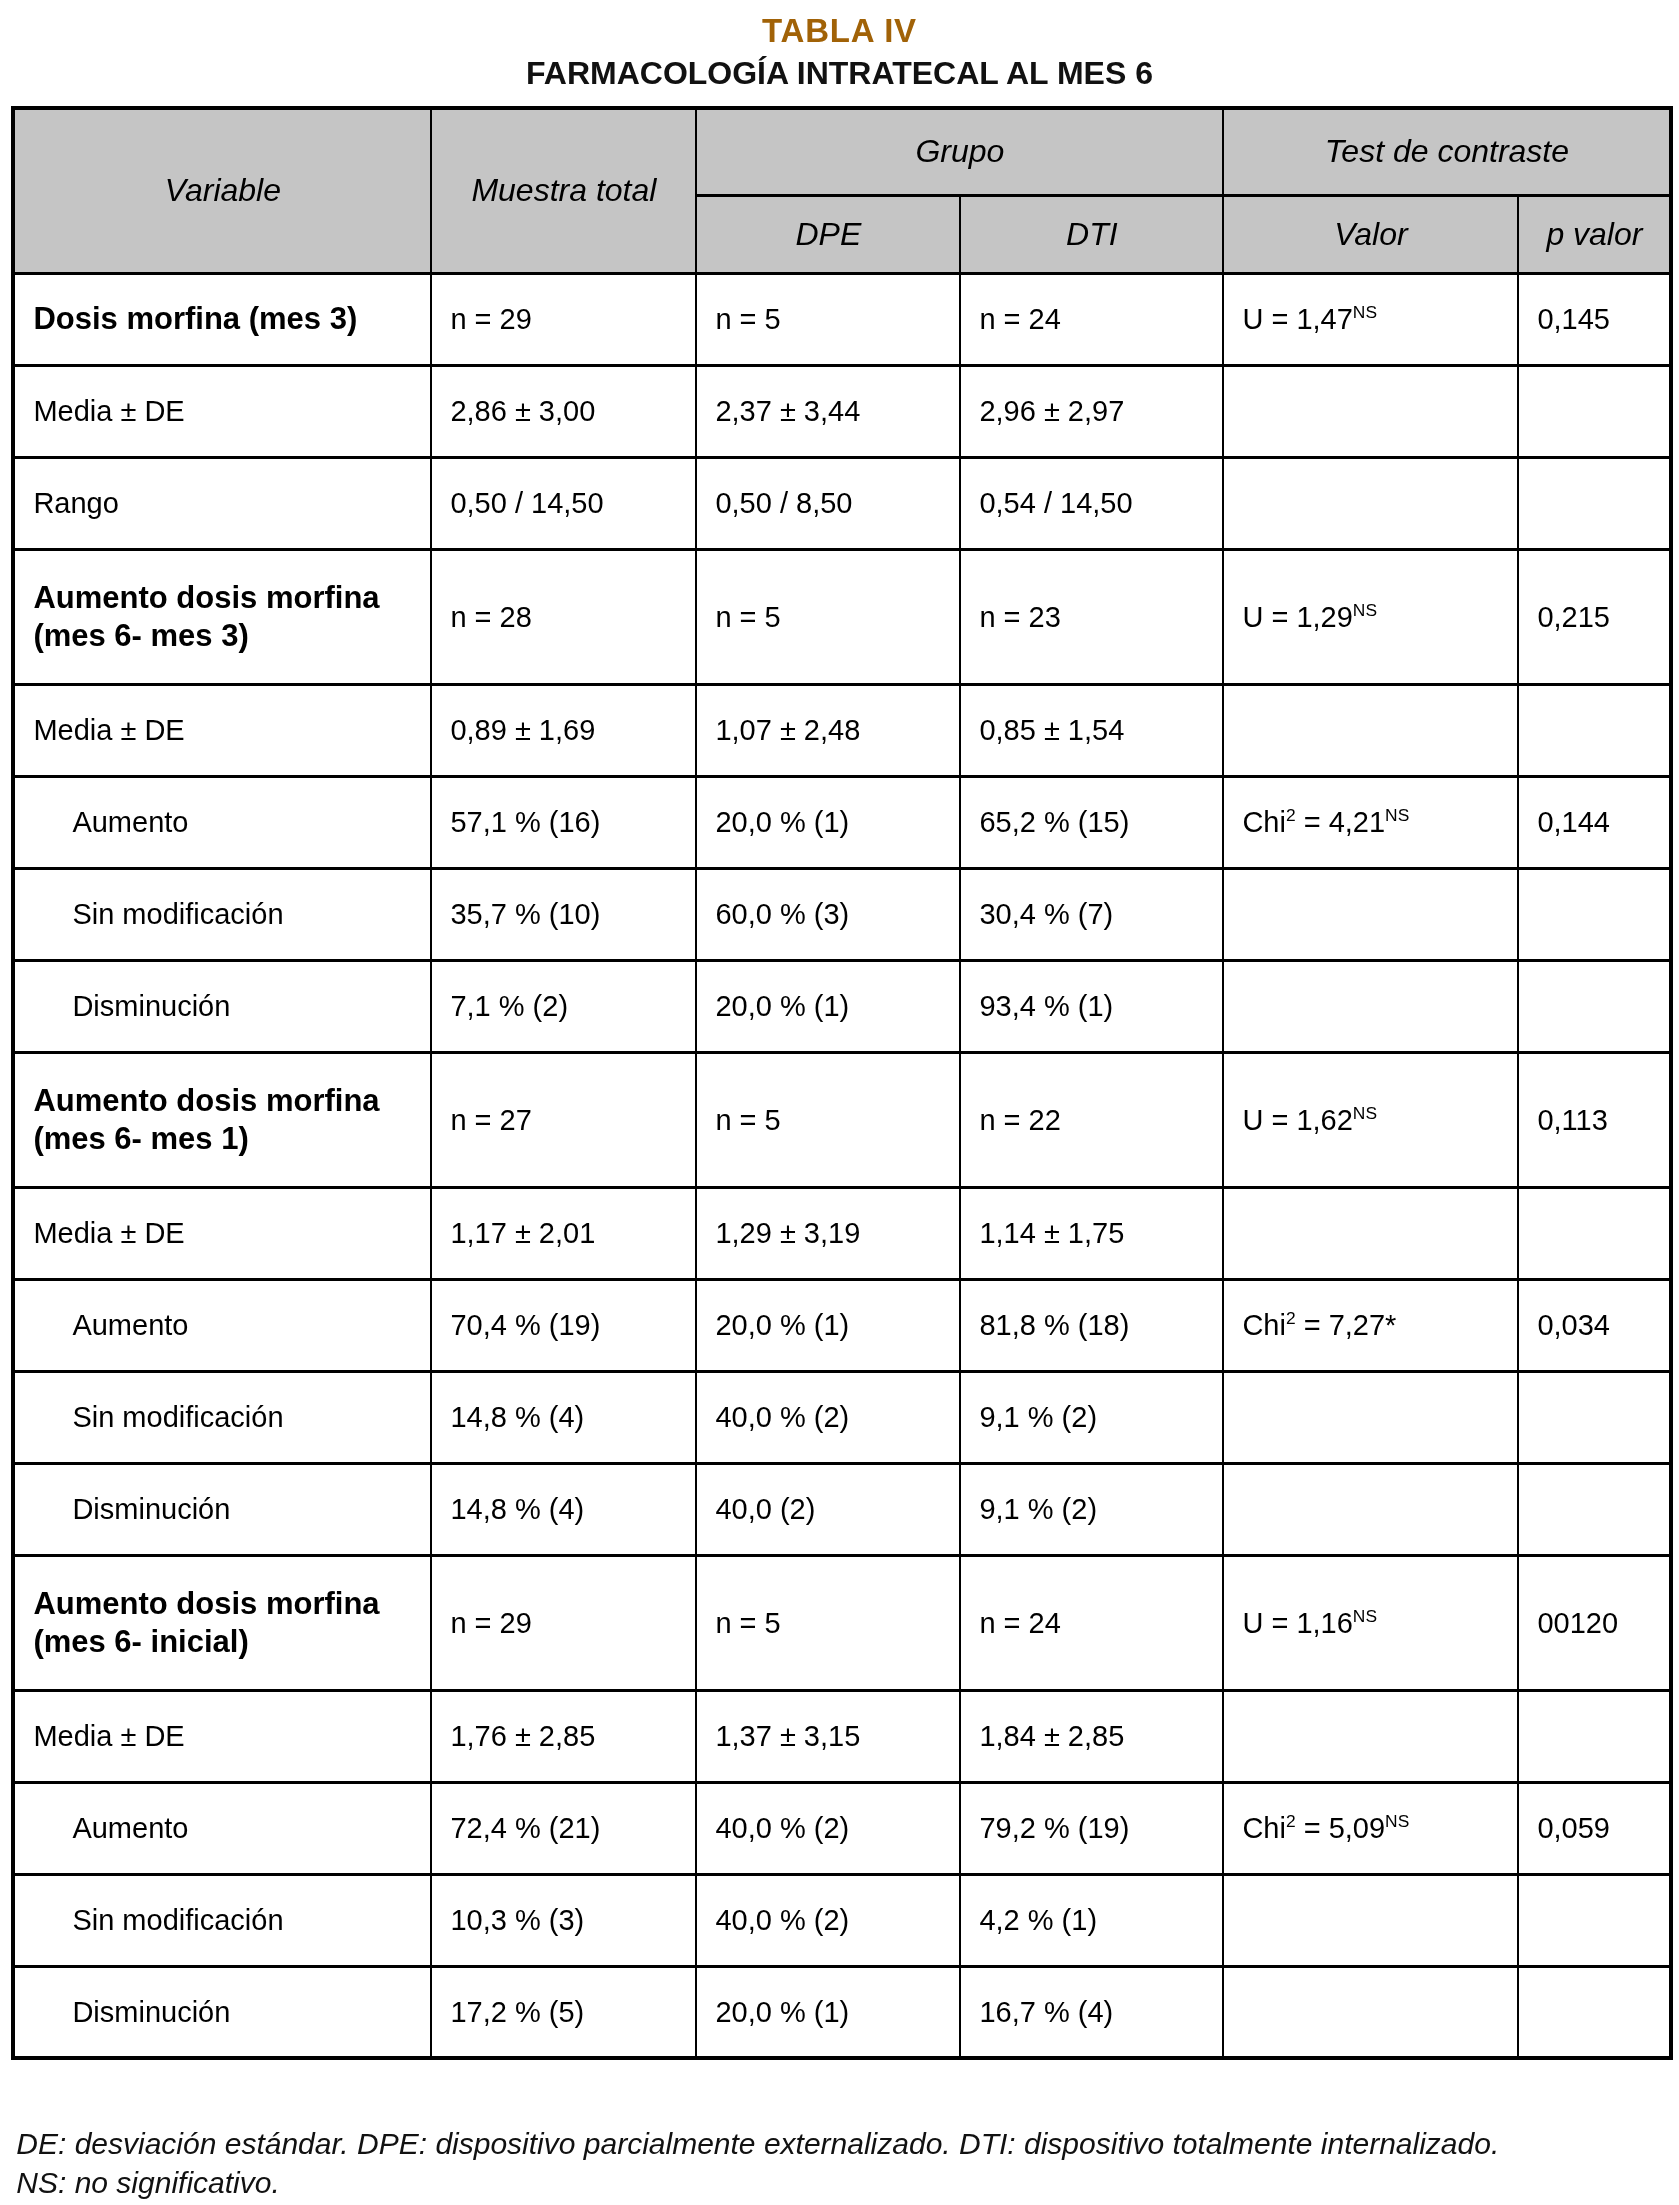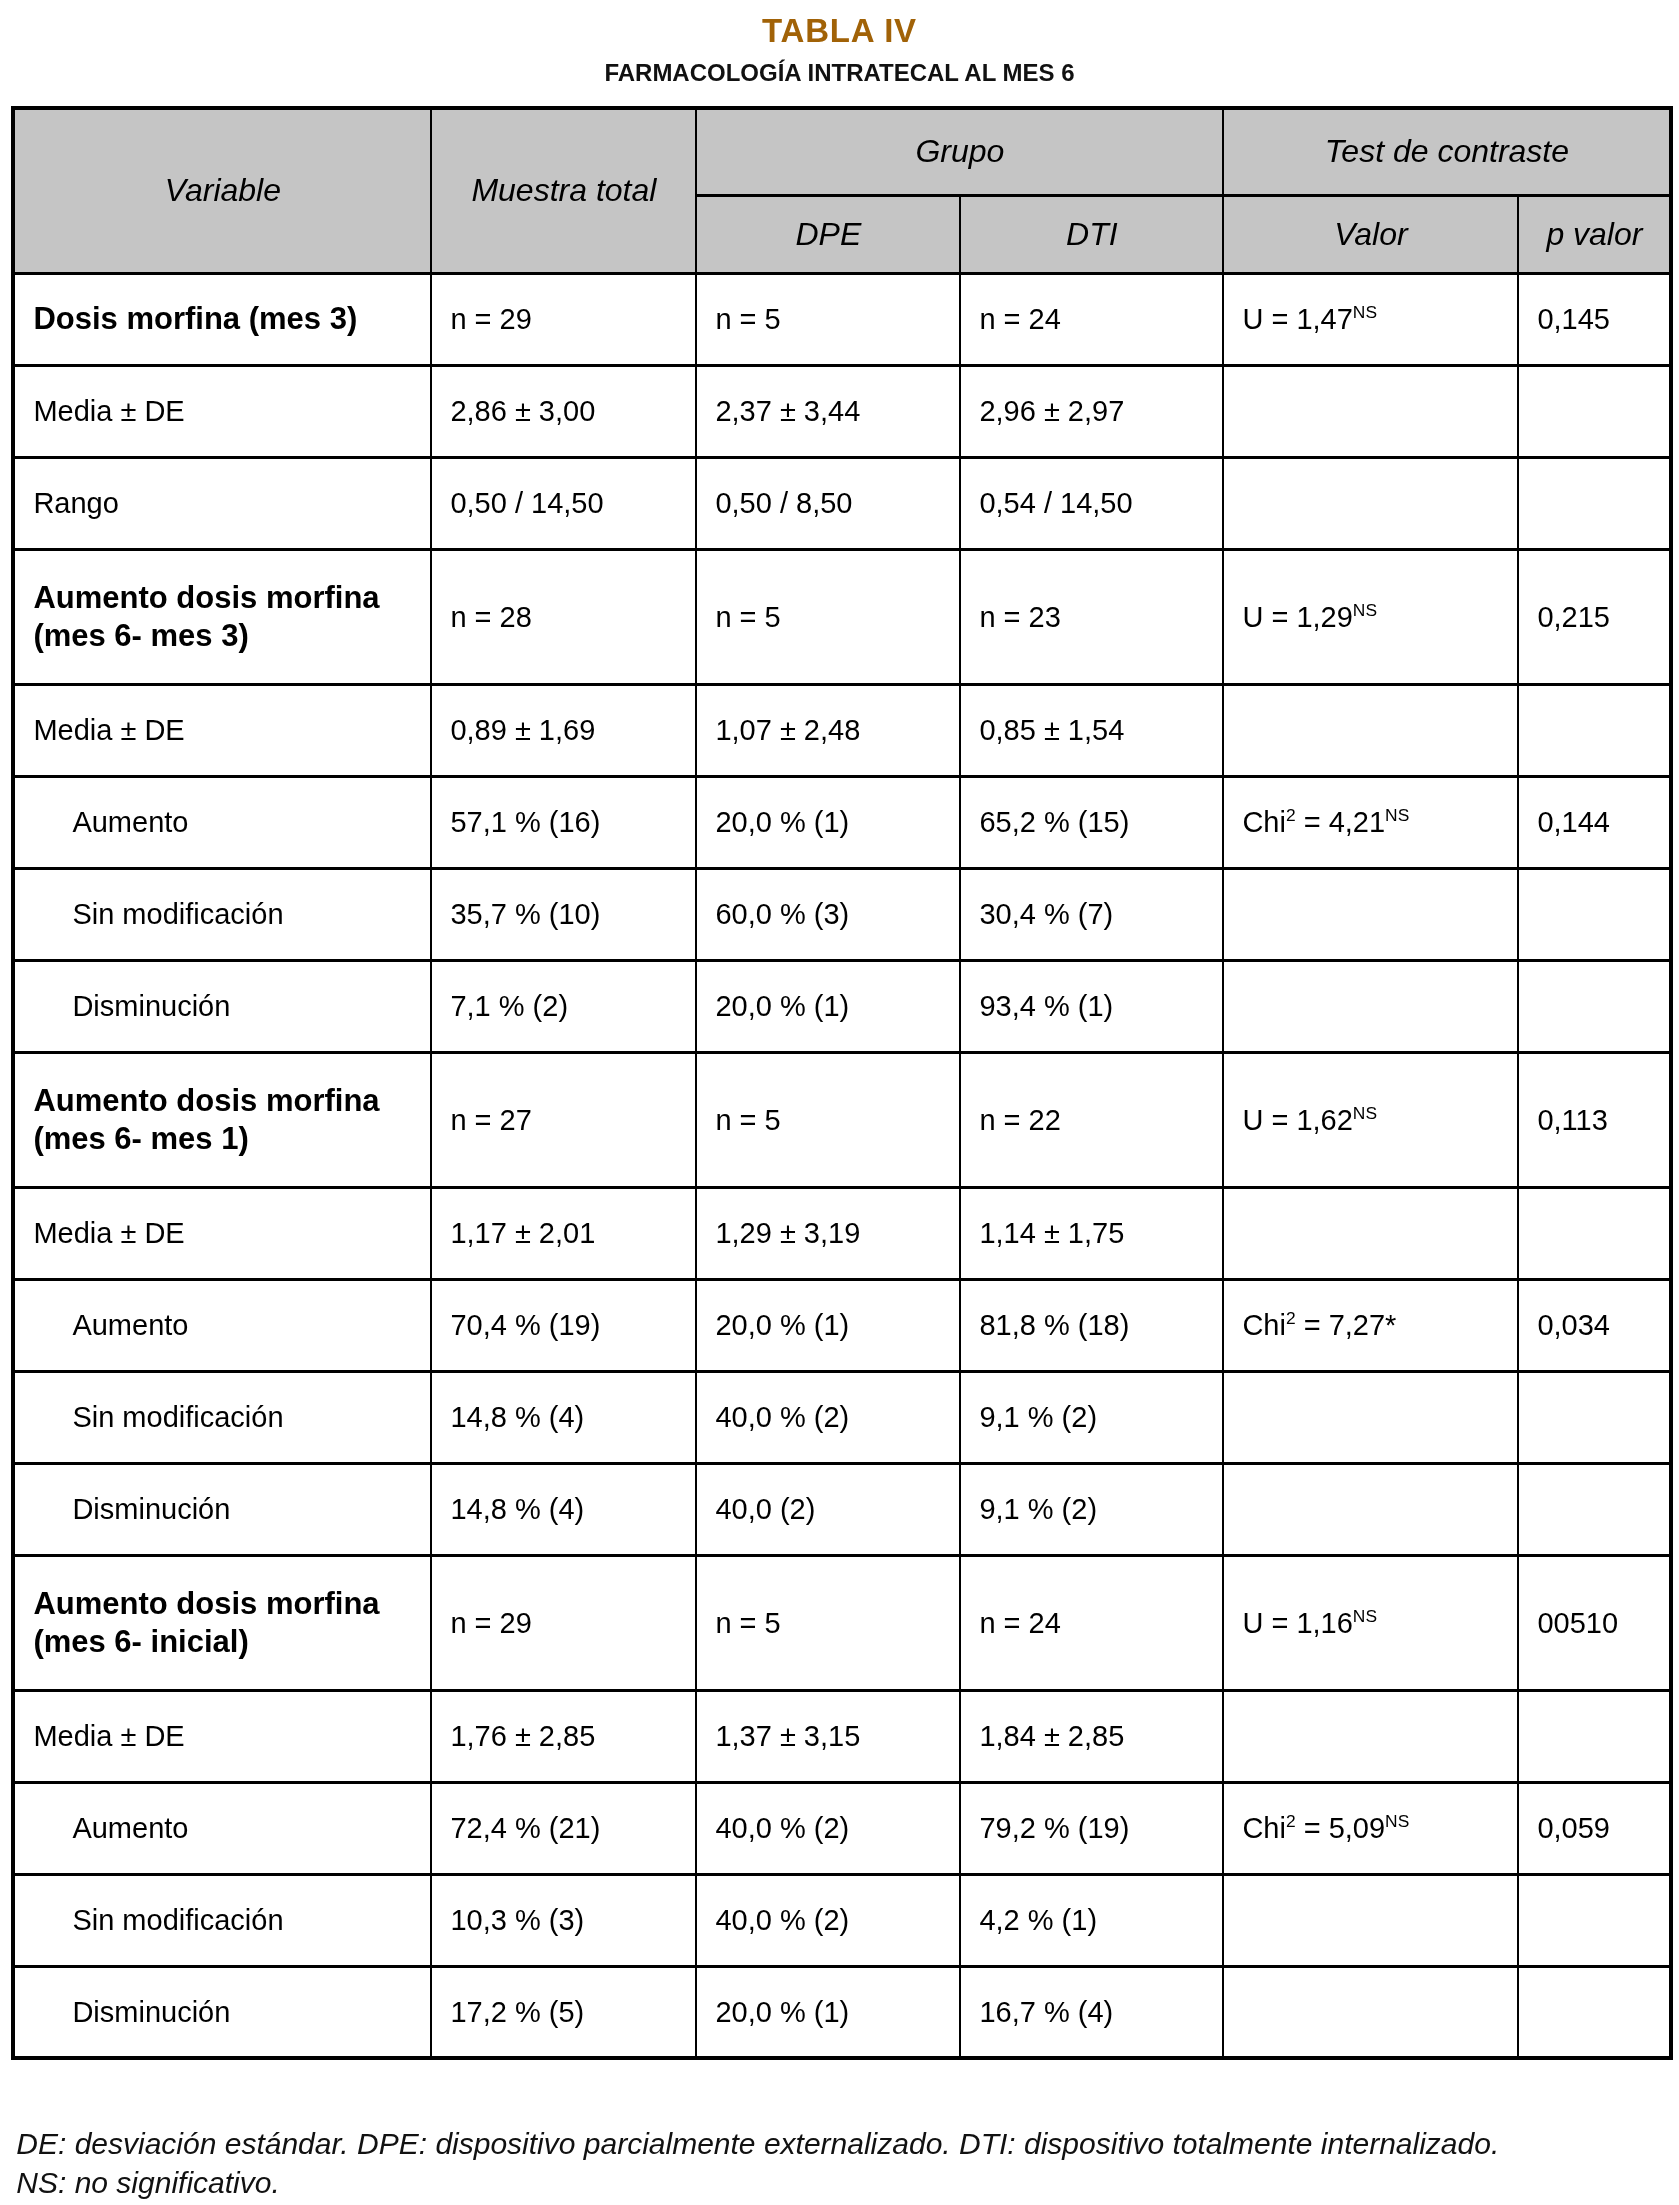--- a/index.html
+++ b/index.html
@@ -3,21 +3,21 @@
 <meta charset="utf-8">
 <style>
   html,body{margin:0;padding:0;}
   body{
     width:1679px;height:2205px;background:#ffffff;position:relative;
     font-family:"Liberation Sans",sans-serif;color:#000;
     -webkit-font-smoothing:antialiased;
   }
   .title-block{position:absolute;top:9.8px;left:0;width:100%;text-align:center;font-weight:bold;}
   .title-line1{font-size:33px;line-height:42px;color:#a16207;letter-spacing:0.8px;}
-  .title-line2{font-size:24px;line-height:42px;color:#111111;}
+  .title-line2{font-size:32px;line-height:42px;color:#111111;}
 
   table.main{
     position:absolute;left:11.4px;top:106px;width:1657px;
     border-collapse:collapse;table-layout:fixed;
     border:4.9px solid #000;
   }
   th,td{
     border-top:3.3px solid #000;border-bottom:3.3px solid #000;
     border-left:2.4px solid #000;border-right:2.4px solid #000;
     overflow:hidden;
@@ -184,21 +184,21 @@
         <td></td>
         <td></td>
       </tr>
       <tr class="tall">
         <td class="label group">Aumento dosis morfina
 (mes 6- inicial)</td>
         <td>n = 29</td>
         <td>n = 5</td>
         <td>n = 24</td>
         <td>U = 1,16<sup>NS</sup></td>
-        <td>00510</td>
+        <td>00120</td>
       </tr>
       <tr>
         <td class="label plain">Media ± DE</td>
         <td>1,76 ± 2,85</td>
         <td>1,37 ± 3,15</td>
         <td>1,84 ± 2,85</td>
         <td></td>
         <td></td>
       </tr>
       <tr>

